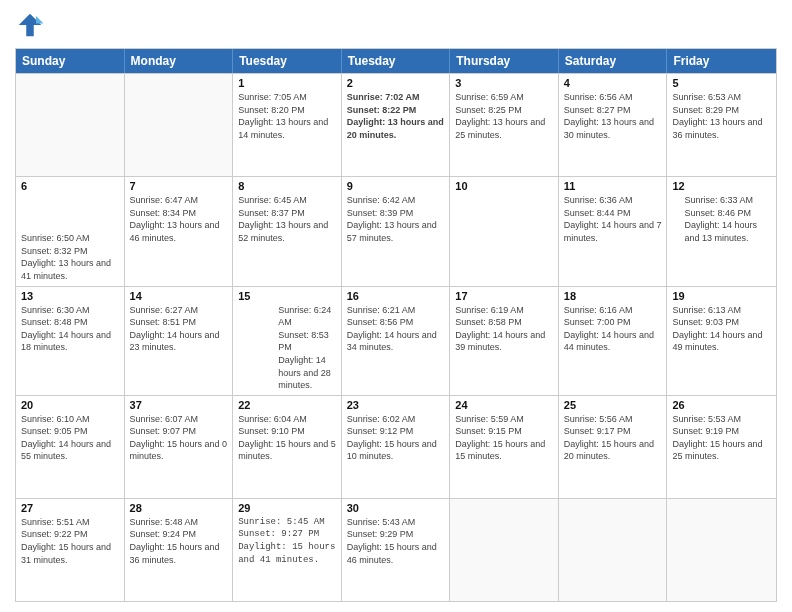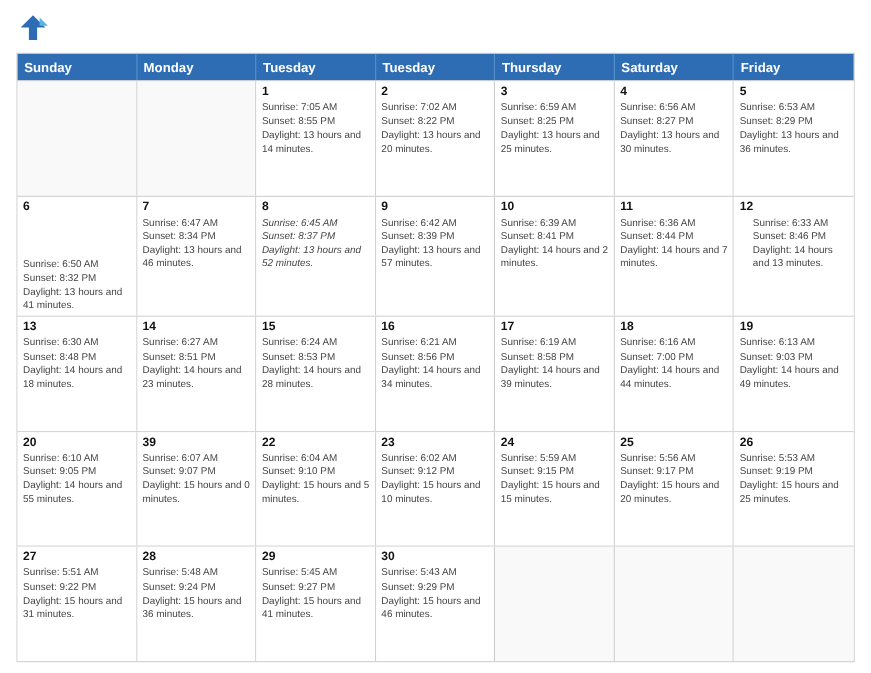--- a/index.html
+++ b/index.html
@@ -143,26 +143,26 @@
         <div class="cal-header-cell">Saturday</div>
         <div class="cal-header-cell">Friday</div>
       </div>
     <div class="cal-body" id="cal-body">
         <div class="cal-row">
           <div class="cal-cell empty"></div>
           <div class="cal-cell empty"></div>
           <div class="cal-cell">
             <div class="day-num">1</div>
             <div class="cell-text" style="white-space: pre-line;">Sunrise: 7:05 AM
-Sunset: 8:55 PM
+Sunset: 8:20 PM
 Daylight: 13 hours and 14 minutes.</div>
           </div>
           <div class="cal-cell">
             <div class="day-num">2</div>
-            <div class="cell-text" style="white-space: pre-line;">Sunrise: 7:02 AM
+            <div class="cell-text" style="white-space: pre-line; font-weight: bold;">Sunrise: 7:02 AM
 Sunset: 8:22 PM
 Daylight: 13 hours and 20 minutes.</div>
           </div>
           <div class="cal-cell">
             <div class="day-num">3</div>
             <div class="cell-text" style="white-space: pre-line;">Sunrise: 6:59 AM
 Sunset: 8:25 PM
 Daylight: 13 hours and 25 minutes.</div>
           </div>
           <div class="cal-cell">
@@ -186,35 +186,32 @@
 Daylight: 13 hours and 41 minutes.</div>
           </div>
           <div class="cal-cell">
             <div class="day-num">7</div>
             <div class="cell-text" style="white-space: pre-line;">Sunrise: 6:47 AM
 Sunset: 8:34 PM
 Daylight: 13 hours and 46 minutes.</div>
           </div>
           <div class="cal-cell">
             <div class="day-num">8</div>
-            <div class="cell-text" style="white-space: pre-line; font-style: italic;">Sunrise: 6:45 AM
+            <div class="cell-text" style="white-space: pre-line;">Sunrise: 6:45 AM
 Sunset: 8:37 PM
 Daylight: 13 hours and 52 minutes.</div>
           </div>
           <div class="cal-cell">
             <div class="day-num">9</div>
             <div class="cell-text" style="white-space: pre-line;">Sunrise: 6:42 AM
 Sunset: 8:39 PM
 Daylight: 13 hours and 57 minutes.</div>
           </div>
           <div class="cal-cell">
             <div class="day-num">10</div>
-            <div class="cell-text" style="white-space: pre-line;">Sunrise: 6:39 AM
-Sunset: 8:41 PM
-Daylight: 14 hours and 2 minutes.</div>
           </div>
           <div class="cal-cell">
             <div class="day-num">11</div>
             <div class="cell-text" style="white-space: pre-line;">Sunrise: 6:36 AM
 Sunset: 8:44 PM
 Daylight: 14 hours and 7 minutes.</div>
           </div>
           <div class="cal-cell">
             <div class="day-num">12</div>
             <div class="cell-text" style="white-space: pre-line; margin-left: 12px;">Sunrise: 6:33 AM
@@ -230,21 +227,21 @@
 Daylight: 14 hours and 18 minutes.</div>
           </div>
           <div class="cal-cell">
             <div class="day-num">14</div>
             <div class="cell-text" style="white-space: pre-line;">Sunrise: 6:27 AM
 Sunset: 8:51 PM
 Daylight: 14 hours and 23 minutes.</div>
           </div>
           <div class="cal-cell">
             <div class="day-num">15</div>
-            <div class="cell-text" style="white-space: pre-line;">Sunrise: 6:24 AM
+            <div class="cell-text" style="white-space: pre-line; margin-left: 40px;">Sunrise: 6:24 AM
 Sunset: 8:53 PM
 Daylight: 14 hours and 28 minutes.</div>
           </div>
           <div class="cal-cell">
             <div class="day-num">16</div>
             <div class="cell-text" style="white-space: pre-line;">Sunrise: 6:21 AM
 Sunset: 8:56 PM
 Daylight: 14 hours and 34 minutes.</div>
           </div>
           <div class="cal-cell">
@@ -267,21 +264,21 @@
           </div>
         </div>
         <div class="cal-row">
           <div class="cal-cell">
             <div class="day-num">20</div>
             <div class="cell-text" style="white-space: pre-line;">Sunrise: 6:10 AM
 Sunset: 9:05 PM
 Daylight: 14 hours and 55 minutes.</div>
           </div>
           <div class="cal-cell">
-            <div class="day-num">39</div>
+            <div class="day-num">37</div>
             <div class="cell-text" style="white-space: pre-line;">Sunrise: 6:07 AM
 Sunset: 9:07 PM
 Daylight: 15 hours and 0 minutes.</div>
           </div>
           <div class="cal-cell">
             <div class="day-num">22</div>
             <div class="cell-text" style="white-space: pre-line;">Sunrise: 6:04 AM
 Sunset: 9:10 PM
 Daylight: 15 hours and 5 minutes.</div>
           </div>
@@ -318,21 +315,21 @@
 Daylight: 15 hours and 31 minutes.</div>
           </div>
           <div class="cal-cell">
             <div class="day-num">28</div>
             <div class="cell-text" style="white-space: pre-line;">Sunrise: 5:48 AM
 Sunset: 9:24 PM
 Daylight: 15 hours and 36 minutes.</div>
           </div>
           <div class="cal-cell">
             <div class="day-num">29</div>
-            <div class="cell-text" style="white-space: pre-line;">Sunrise: 5:45 AM
+            <div class="cell-text" style="white-space: pre-line; font-family: Liberation Mono, monospace;">Sunrise: 5:45 AM
 Sunset: 9:27 PM
 Daylight: 15 hours and 41 minutes.</div>
           </div>
           <div class="cal-cell">
             <div class="day-num">30</div>
             <div class="cell-text" style="white-space: pre-line;">Sunrise: 5:43 AM
 Sunset: 9:29 PM
 Daylight: 15 hours and 46 minutes.</div>
           </div>
           <div class="cal-cell empty"></div>

